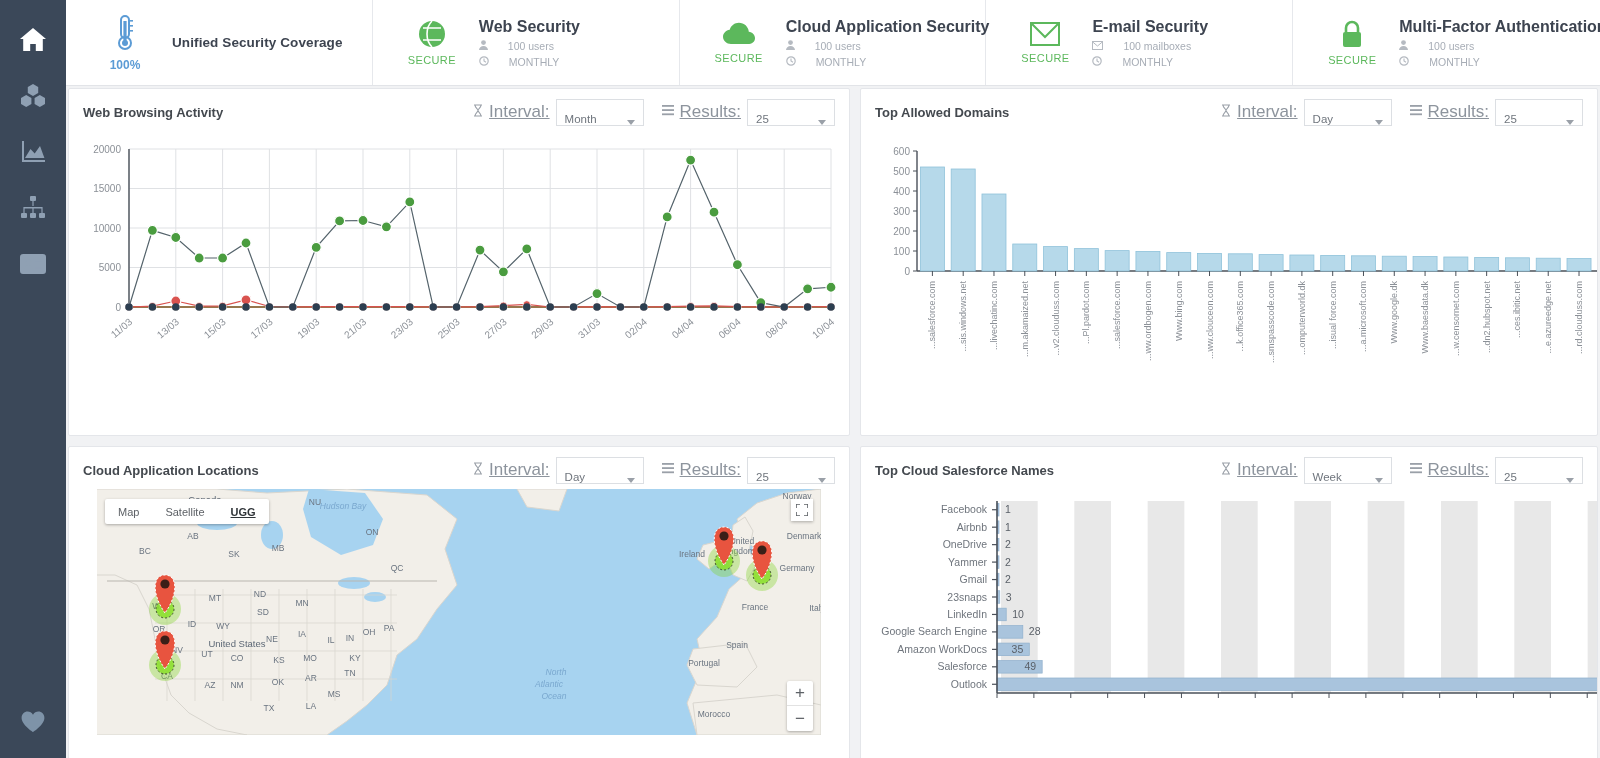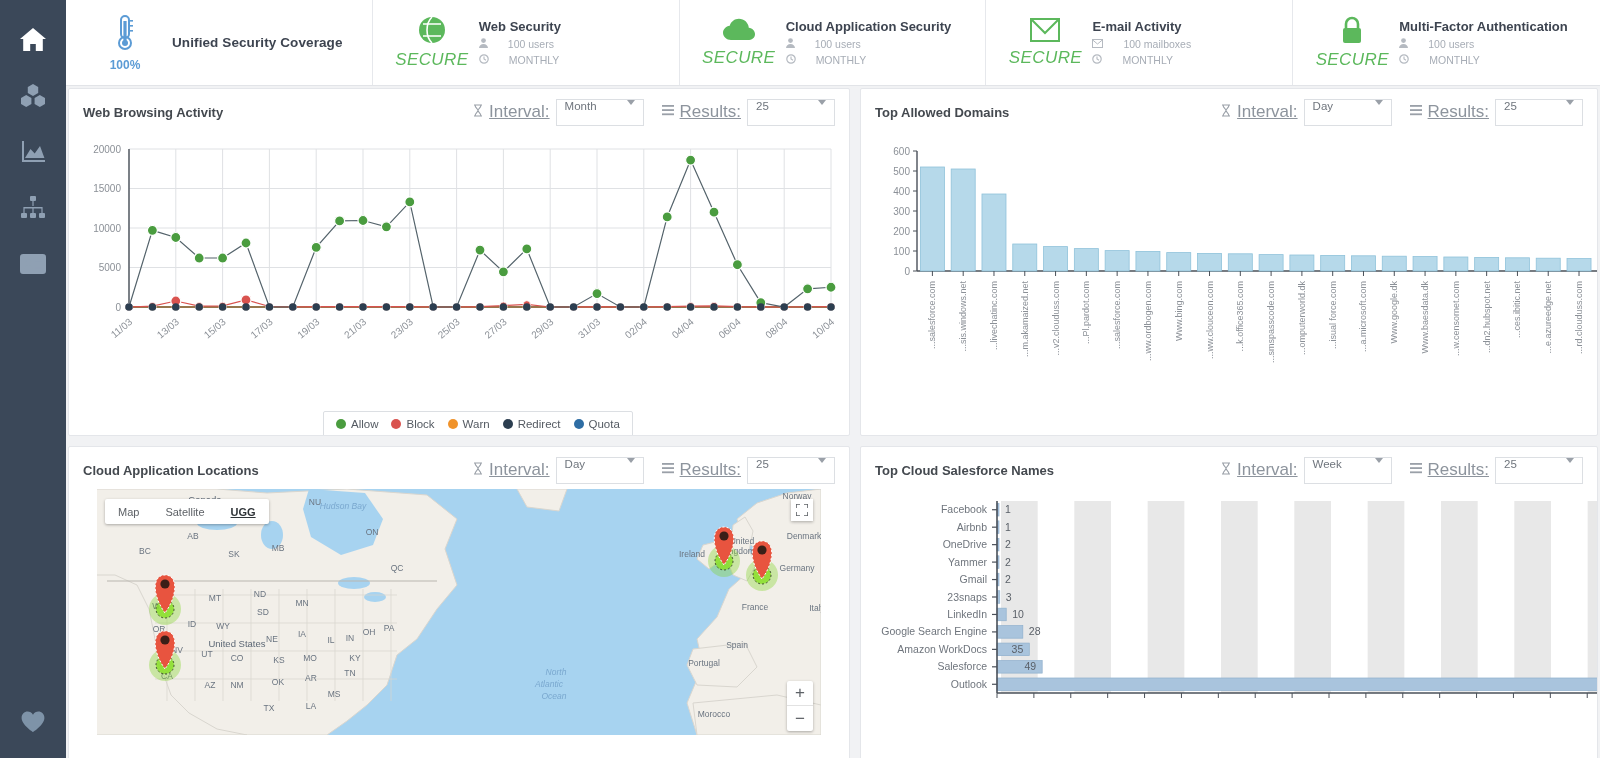--- a/index.html
+++ b/index.html
@@ -47,29 +47,29 @@
   }
   .tb-cell:last-child { border-right: none; }
   .tb-cell.coverage { width: 316px; }
   .tb-cell.svc { width: 316px; }
   .tb-badge {
     width: 66px; min-width: 66px;
     display: flex; flex-direction: column; align-items: center; justify-content: center;
     gap: 2px;
   }
   .tb-badge .sec-word {
-    font-size: 17px; letter-spacing: .4px; color: #5cb85c; font-weight: 400; font-style: italic;
+    font-size: 11px; letter-spacing: .4px; color: #5cb85c; font-weight: 400;
   }
   .tb-badge .pct { font-size: 12px; color: #5b9bd5; font-weight: 600; }
   .tb-title-big {
     font-size: 13.5px; font-weight: 700; color: #3d4450; letter-spacing: .1px;
     margin-left: 14px;
   }
   .tb-info { margin-left: 14px; min-width: 0; }
-  .tb-info .nm { font-size: 13px; font-weight: 700; color: #3d4450; white-space: nowrap; }
+  .tb-info .nm { font-size: 16px; font-weight: 700; color: #3d4450; white-space: nowrap; }
   .tb-info .meta {
     font-size: 10.5px; color: #a7adb6; margin-top: 4px;
     display: flex; align-items: center; gap: 20px; white-space: nowrap;
   }
   .tb-info .meta svg { flex: 0 0 auto; }
 
   
   .grid {
     padding: 2px;
     display: grid;
@@ -89,21 +89,21 @@
     height: 46px; display: flex; align-items: center;
     padding: 0 14px 0 14px;
   }
   .panel-title { font-size: 13px; font-weight: 700; color: #44494f; }
   .panel-ctrls { margin-left: auto; display: flex; align-items: center; gap: 18px; }
   .ctrl { display: flex; align-items: center; gap: 6px; }
   .ctrl-label { font-size: 17px; color: #8d949d; text-decoration: underline; }
   .ctrl svg { flex: 0 0 auto; }
   .select {
     width: 88px; height: 27px; border: 1px solid #dcdfe3; background: #fff;
-    display: flex; align-items: flex-start; padding: 0 8px;
+    display: flex; align-items: flex-end; padding: 0 8px;
     font-size: 11.5px; color: #6f757d; cursor: pointer; position: relative; gap: 18px;
   }
   .select .caret {
     margin-left: auto; width: 0; height: 0;
     border-left: 4px solid transparent; border-right: 4px solid transparent;
     border-top: 5px solid #9aa0a8;
   }
   .panel-body { position: relative; }
   text { font-family: "Liberation Sans", sans-serif; }
   .axis-lbl { font-size: 10px; fill: #8b9097; }
@@ -312,21 +312,21 @@
         <div class="tb-badge">
           <span>
             <svg width="32" height="26" viewBox="0 0 32 26">
               <rect x="2" y="2" width="28" height="22" fill="none" stroke="#5cb85c" stroke-width="2"></rect>
               <path d="M2 2l14 14L30 2" fill="none" stroke="#5cb85c" stroke-width="2"></path>
             </svg>
           </span>
           <span class="sec-word">SECURE</span>
         </div>
         <div class="tb-info">
-          <div class="nm">E-mail Activity</div>
+          <div class="nm">E-mail Security</div>
           <div class="meta">
             <span>
               <svg width="11" height="9" viewBox="0 0 11 9">
                   <rect x="0.5" y="0.5" width="10" height="8" fill="none" stroke="#b5bac1" stroke-width="1"></rect>
                   <path d="M0.7 1L5.5 5 10.3 1" fill="none" stroke="#b5bac1" stroke-width="1"></path>
                 </svg>
             </span>
             <span>100 mailboxes</span>
           </div>
           <div class="meta">
@@ -671,42 +671,20 @@
               <circle cx="574.8" cy="172" r="3.8" fill="#2c3e50"></circle>
               <circle cx="598.2" cy="172" r="3.8" fill="#2c3e50"></circle>
               <circle cx="621.6" cy="172" r="3.8" fill="#2c3e50"></circle>
               <circle cx="645" cy="172" r="3.8" fill="#2c3e50"></circle>
               <circle cx="668.4" cy="172" r="3.8" fill="#2c3e50"></circle>
               <circle cx="691.8" cy="172" r="3.8" fill="#2c3e50"></circle>
               <circle cx="715.2" cy="172" r="3.8" fill="#2c3e50"></circle>
               <circle cx="738.6" cy="172" r="3.8" fill="#2c3e50"></circle>
               <circle cx="762" cy="172" r="3.8" fill="#2c3e50"></circle>
             </svg>
-          <div class="legend-box" id="line-legend">
-              <span class="lg">
-                <span class="dot" style="background: rgb(74, 156, 63);"></span>
-                <span>Allow</span>
-              </span>
-              <span class="lg">
-                <span class="dot" style="background: rgb(217, 83, 79);"></span>
-                <span>Block</span>
-              </span>
-              <span class="lg">
-                <span class="dot" style="background: rgb(240, 147, 43);"></span>
-                <span>Warn</span>
-              </span>
-              <span class="lg">
-                <span class="dot" style="background: rgb(44, 62, 80);"></span>
-                <span>Redirect</span>
-              </span>
-              <span class="lg">
-                <span class="dot" style="background: rgb(46, 109, 164);"></span>
-                <span>Quota</span>
-              </span>
-            </div>
         </div>
       </div>
 
       <div class="panel">
         <div class="panel-head">
           <div class="panel-title">Top Allowed Domains</div>
           <div class="panel-ctrls">
             <div class="ctrl">
               <span>
                 <svg width="10" height="13" viewBox="0 0 10 13">

